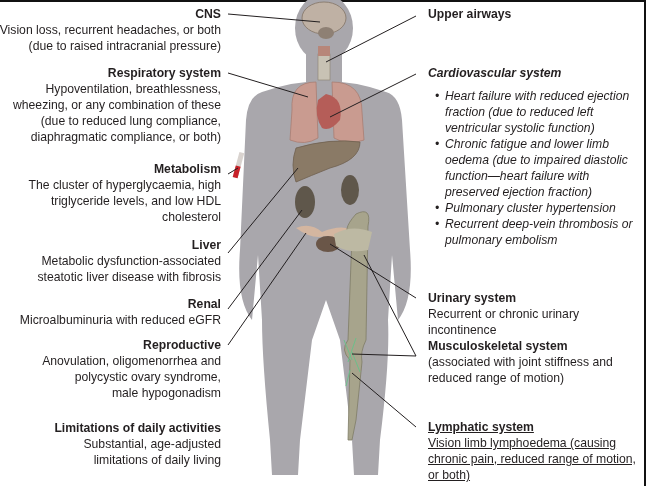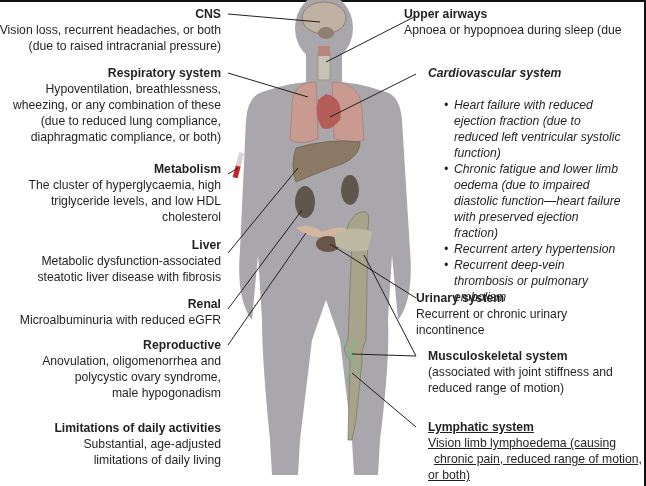--- a/index.html
+++ b/index.html
@@ -2,21 +2,21 @@
 <html><head>
 <meta charset="utf-8">
 <style>
   html,body{margin:0;padding:0;background:#fff;}
   body{width:646px;height:486px;position:relative;overflow:hidden;font-family:"Liberation Sans",sans-serif;color:#231f20;}
   .frame{position:absolute;left:0;top:0;width:646px;height:486px;border-top:2px solid #111;border-right:2px solid #111;box-sizing:border-box;}
   .blk{position:absolute;font-size:12.2px;line-height:16px;}
   .blk .h{font-weight:bold;}
   .left{text-align:right;}
   .right{text-align:left;}
-  ul{margin:16px;padding:0;list-style:none;}
+  ul{margin:7px;padding:0;list-style:none;}
   ul li{position:relative;padding-left:10px;}
   ul li:before{content:"\2022";position:absolute;left:0;}
   svg.fig{position:absolute;left:0;top:0;}
 </style>
 </head>
 <body>
 
 <div class="frame"></div>
 
 <svg class="fig" width="646" height="486">
@@ -103,41 +103,40 @@
   <div>Anovulation, oligomenorrhea and</div>
   <div>polycystic ovary syndrome,</div>
   <div>male hypogonadism</div>
 </div>
 <div class="blk left" style="right:425px;top:420px;width:240px;">
   <div class="h">Limitations of daily activities</div>
   <div>Substantial, age-adjusted</div>
   <div>limitations of daily living</div>
 </div>
 
-<div class="blk right" style="left:404px;top:6px;width:216px;">
+<div class="blk right" style="left:428px;top:6px;width:216px;">
   <div class="h">Upper airways</div>
-  <div style="white-space:nowrap;">Apnoea or hypopnoea during sleep (due</div>
 </div>
 <div class="blk right" style="left:428px;top:65px;width:214px;font-style:italic;">
   <div class="h">Cardiovascular system</div>
   <ul>
     <li>Heart failure with reduced ejection fraction (due to reduced left ventricular systolic function)</li>
     <li>Chronic fatigue and lower limb oedema (due to impaired diastolic function—heart failure with preserved ejection fraction)</li>
-    <li>Recurrent artery hypertension</li>
+    <li>Pulmonary cluster hypertension</li>
     <li>Recurrent deep-vein thrombosis or pulmonary embolism</li>
   </ul>
 </div>
-<div class="blk right" style="left:416px;top:290px;width:214px;">
+<div class="blk right" style="left:428px;top:290px;width:214px;">
   <div class="h">Urinary system</div>
   <div>Recurrent or chronic urinary</div>
   <div>incontinence</div>
 </div>
-<div class="blk right" style="left:428px;top:348px;width:214px;">
+<div class="blk right" style="left:428px;top:338px;width:214px;">
   <div class="h">Musculoskeletal system</div>
   <div>(associated with joint stiffness and</div>
   <div>reduced range of motion)</div>
 </div>
 <div class="blk right" style="left:428px;top:419px;width:214px;text-decoration:underline;">
   <div class="h">Lymphatic system</div>
   <div>Vision limb lymphoedema (causing</div>
-  <div style="white-space:nowrap;text-align:right;">chronic pain, reduced range of motion,</div>
+  <div style="white-space:nowrap;">chronic pain, reduced range of motion,</div>
   <div>or both)</div>
 </div>
 
 </body></html>

